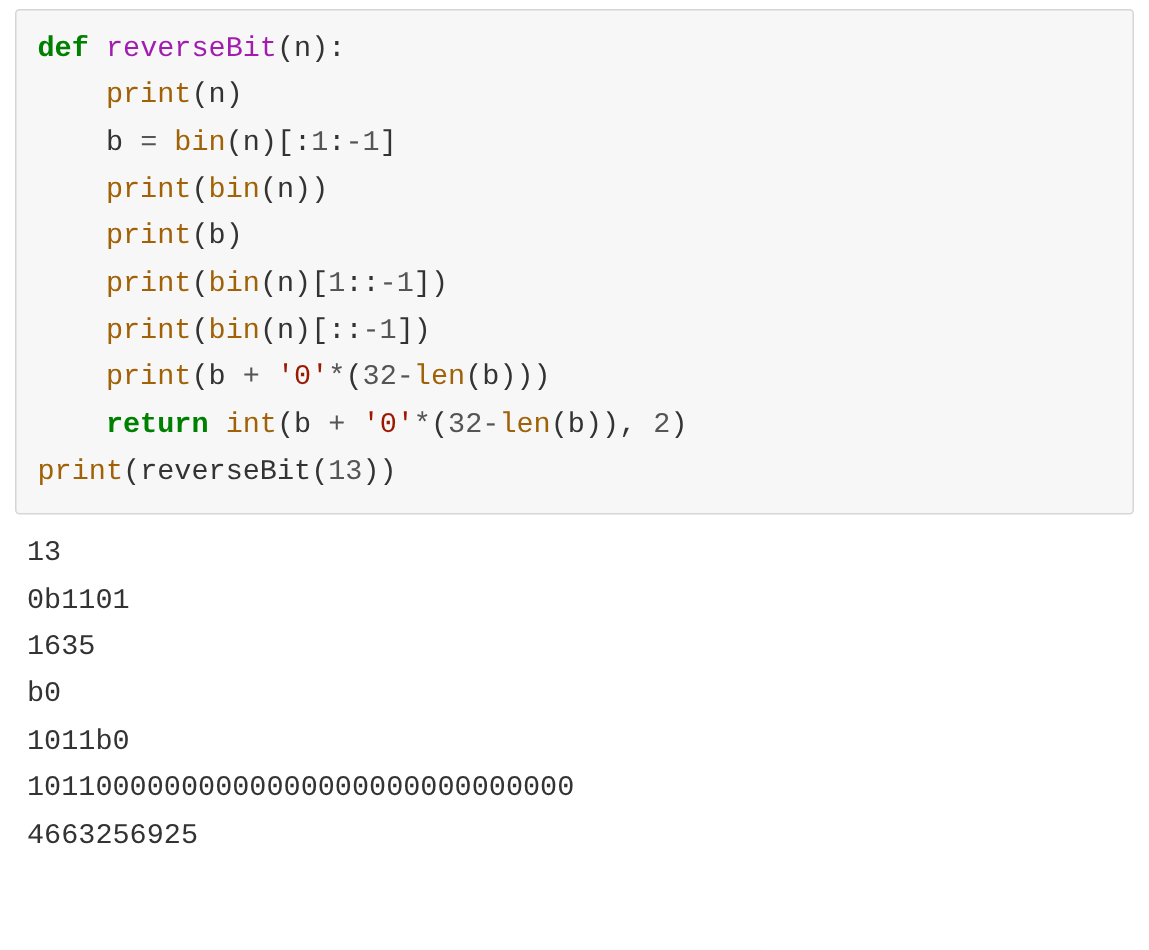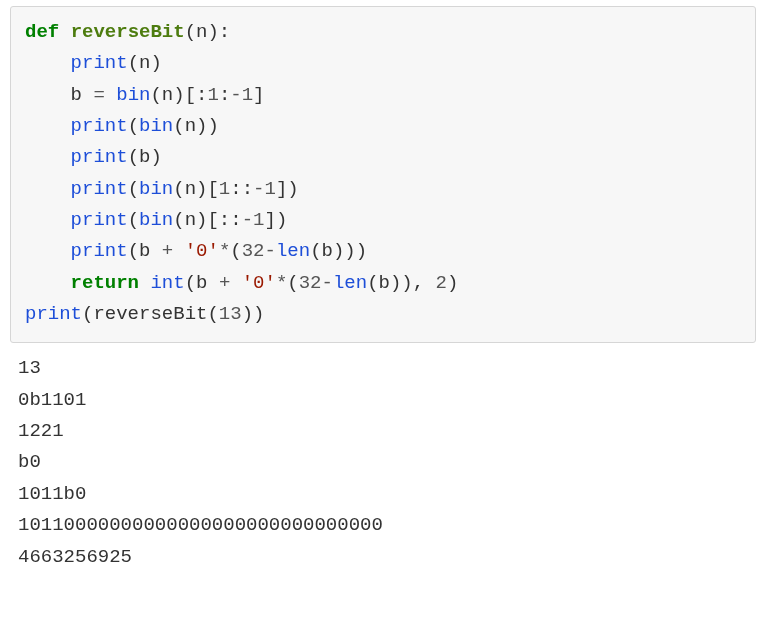--- a/index.html
+++ b/index.html
@@ -22,22 +22,22 @@
     overflow: hidden;
   }
   .output-block {
     margin: 8px 18px;
     padding: 0;
     white-space: pre;
     font-family: "Consolas", "Courier New", monospace;
     color: #333;
   }
   .tok-keyword { color: #008000; font-weight: bold; }
-  .tok-funcdef { color: #4d7c0f; font-weight: bold; }
-  .tok-builtin { color: #1d4ed8; }
+  .tok-funcdef { color: #a21caf; }
+  .tok-builtin { color: #a16207; }
   .tok-number  { color: #555555; }
   .tok-op      { color: #555555; }
   .tok-string  { color: #9a1900; }
   .tok-punct   { color: #333333; }
 </style>
 </head>
 <body>
 
 <div class="code-block"><span class="tok-keyword">def</span><span> </span><span class="tok-funcdef">reverseBit</span><span class="tok-punct">(n):</span>
 <span>    </span><span class="tok-builtin">print</span><span class="tok-punct">(n)</span>
@@ -45,17 +45,17 @@
 <span>    </span><span class="tok-builtin">print</span><span class="tok-punct">(</span><span class="tok-builtin">bin</span><span class="tok-punct">(n))</span>
 <span>    </span><span class="tok-builtin">print</span><span class="tok-punct">(b)</span>
 <span>    </span><span class="tok-builtin">print</span><span class="tok-punct">(</span><span class="tok-builtin">bin</span><span class="tok-punct">(n)[</span><span class="tok-number">1</span><span class="tok-punct">::</span><span class="tok-op">-</span><span class="tok-number">1</span><span class="tok-punct">])</span>
 <span>    </span><span class="tok-builtin">print</span><span class="tok-punct">(</span><span class="tok-builtin">bin</span><span class="tok-punct">(n)[::</span><span class="tok-op">-</span><span class="tok-number">1</span><span class="tok-punct">])</span>
 <span>    </span><span class="tok-builtin">print</span><span class="tok-punct">(b </span><span class="tok-op">+</span><span> </span><span class="tok-string">'0'</span><span class="tok-op">*</span><span class="tok-punct">(</span><span class="tok-number">32</span><span class="tok-op">-</span><span class="tok-builtin">len</span><span class="tok-punct">(b)))</span>
 <span>    </span><span class="tok-keyword">return</span><span> </span><span class="tok-builtin">int</span><span class="tok-punct">(b </span><span class="tok-op">+</span><span> </span><span class="tok-string">'0'</span><span class="tok-op">*</span><span class="tok-punct">(</span><span class="tok-number">32</span><span class="tok-op">-</span><span class="tok-builtin">len</span><span class="tok-punct">(b)), </span><span class="tok-number">2</span><span class="tok-punct">)</span>
 <span class="tok-builtin">print</span><span class="tok-punct">(reverseBit(</span><span class="tok-number">13</span><span class="tok-punct">))</span></div>
 
 <div class="output-block"><span>13</span>
 <span>0b1101</span>
-<span>1221</span>
+<span>1635</span>
 <span>b0</span>
 <span>1011b0</span>
 <span>10110000000000000000000000000000</span>
 <span>4663256925</span></div>
 
 </body></html>

